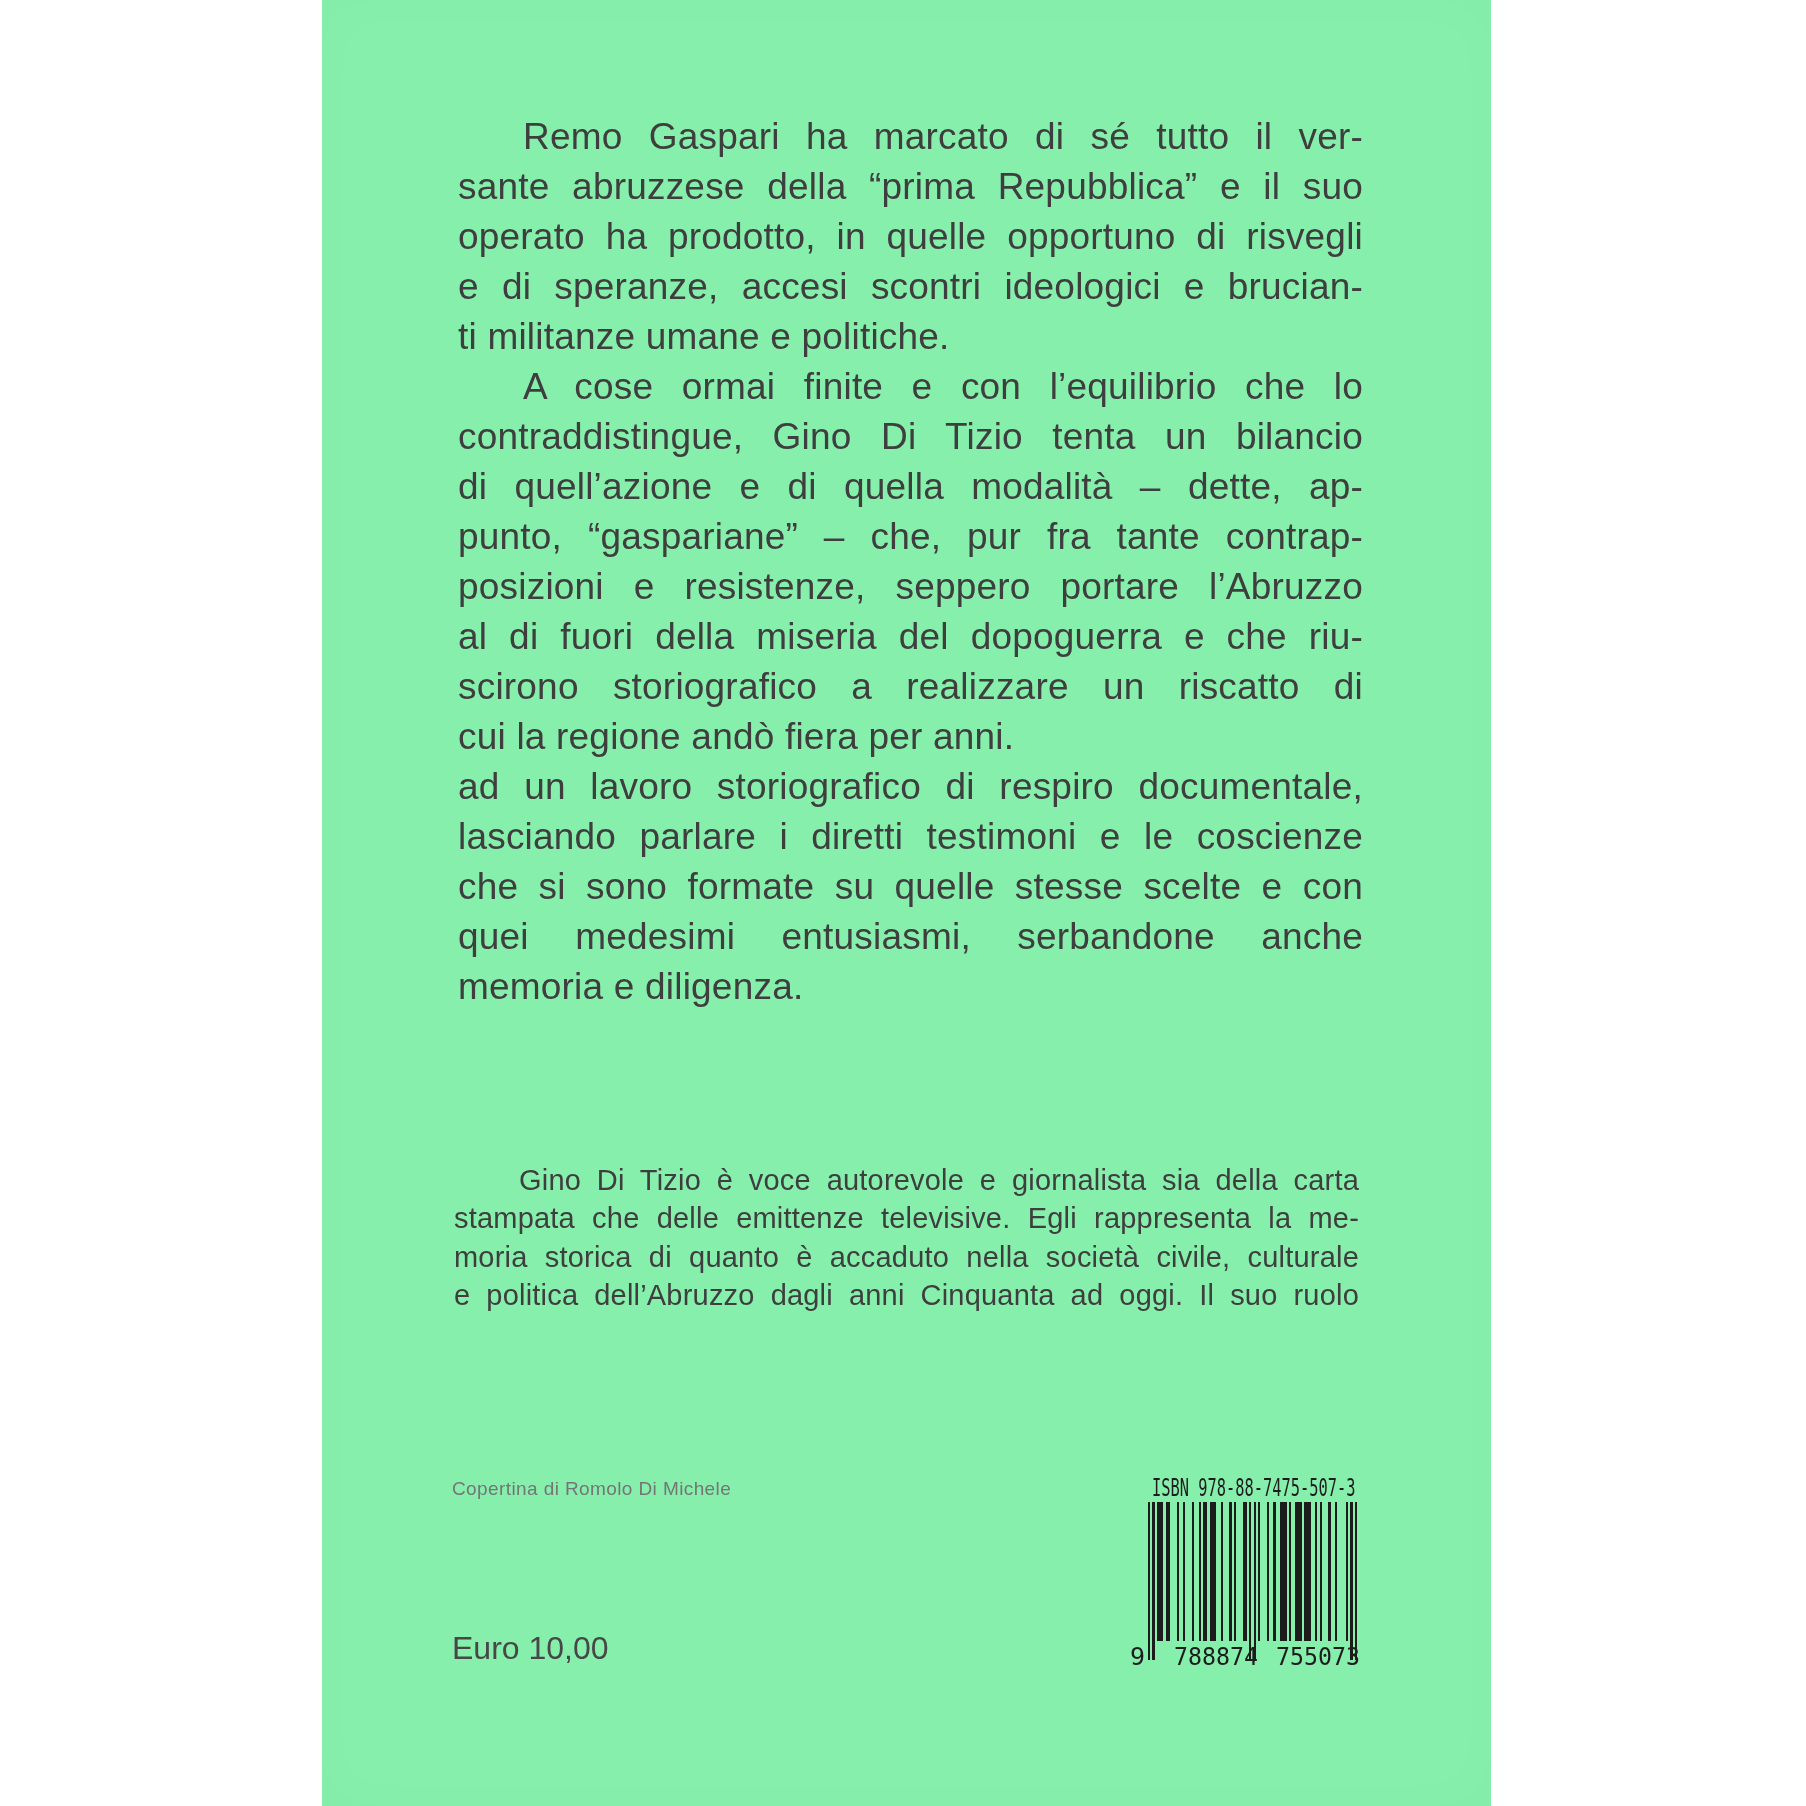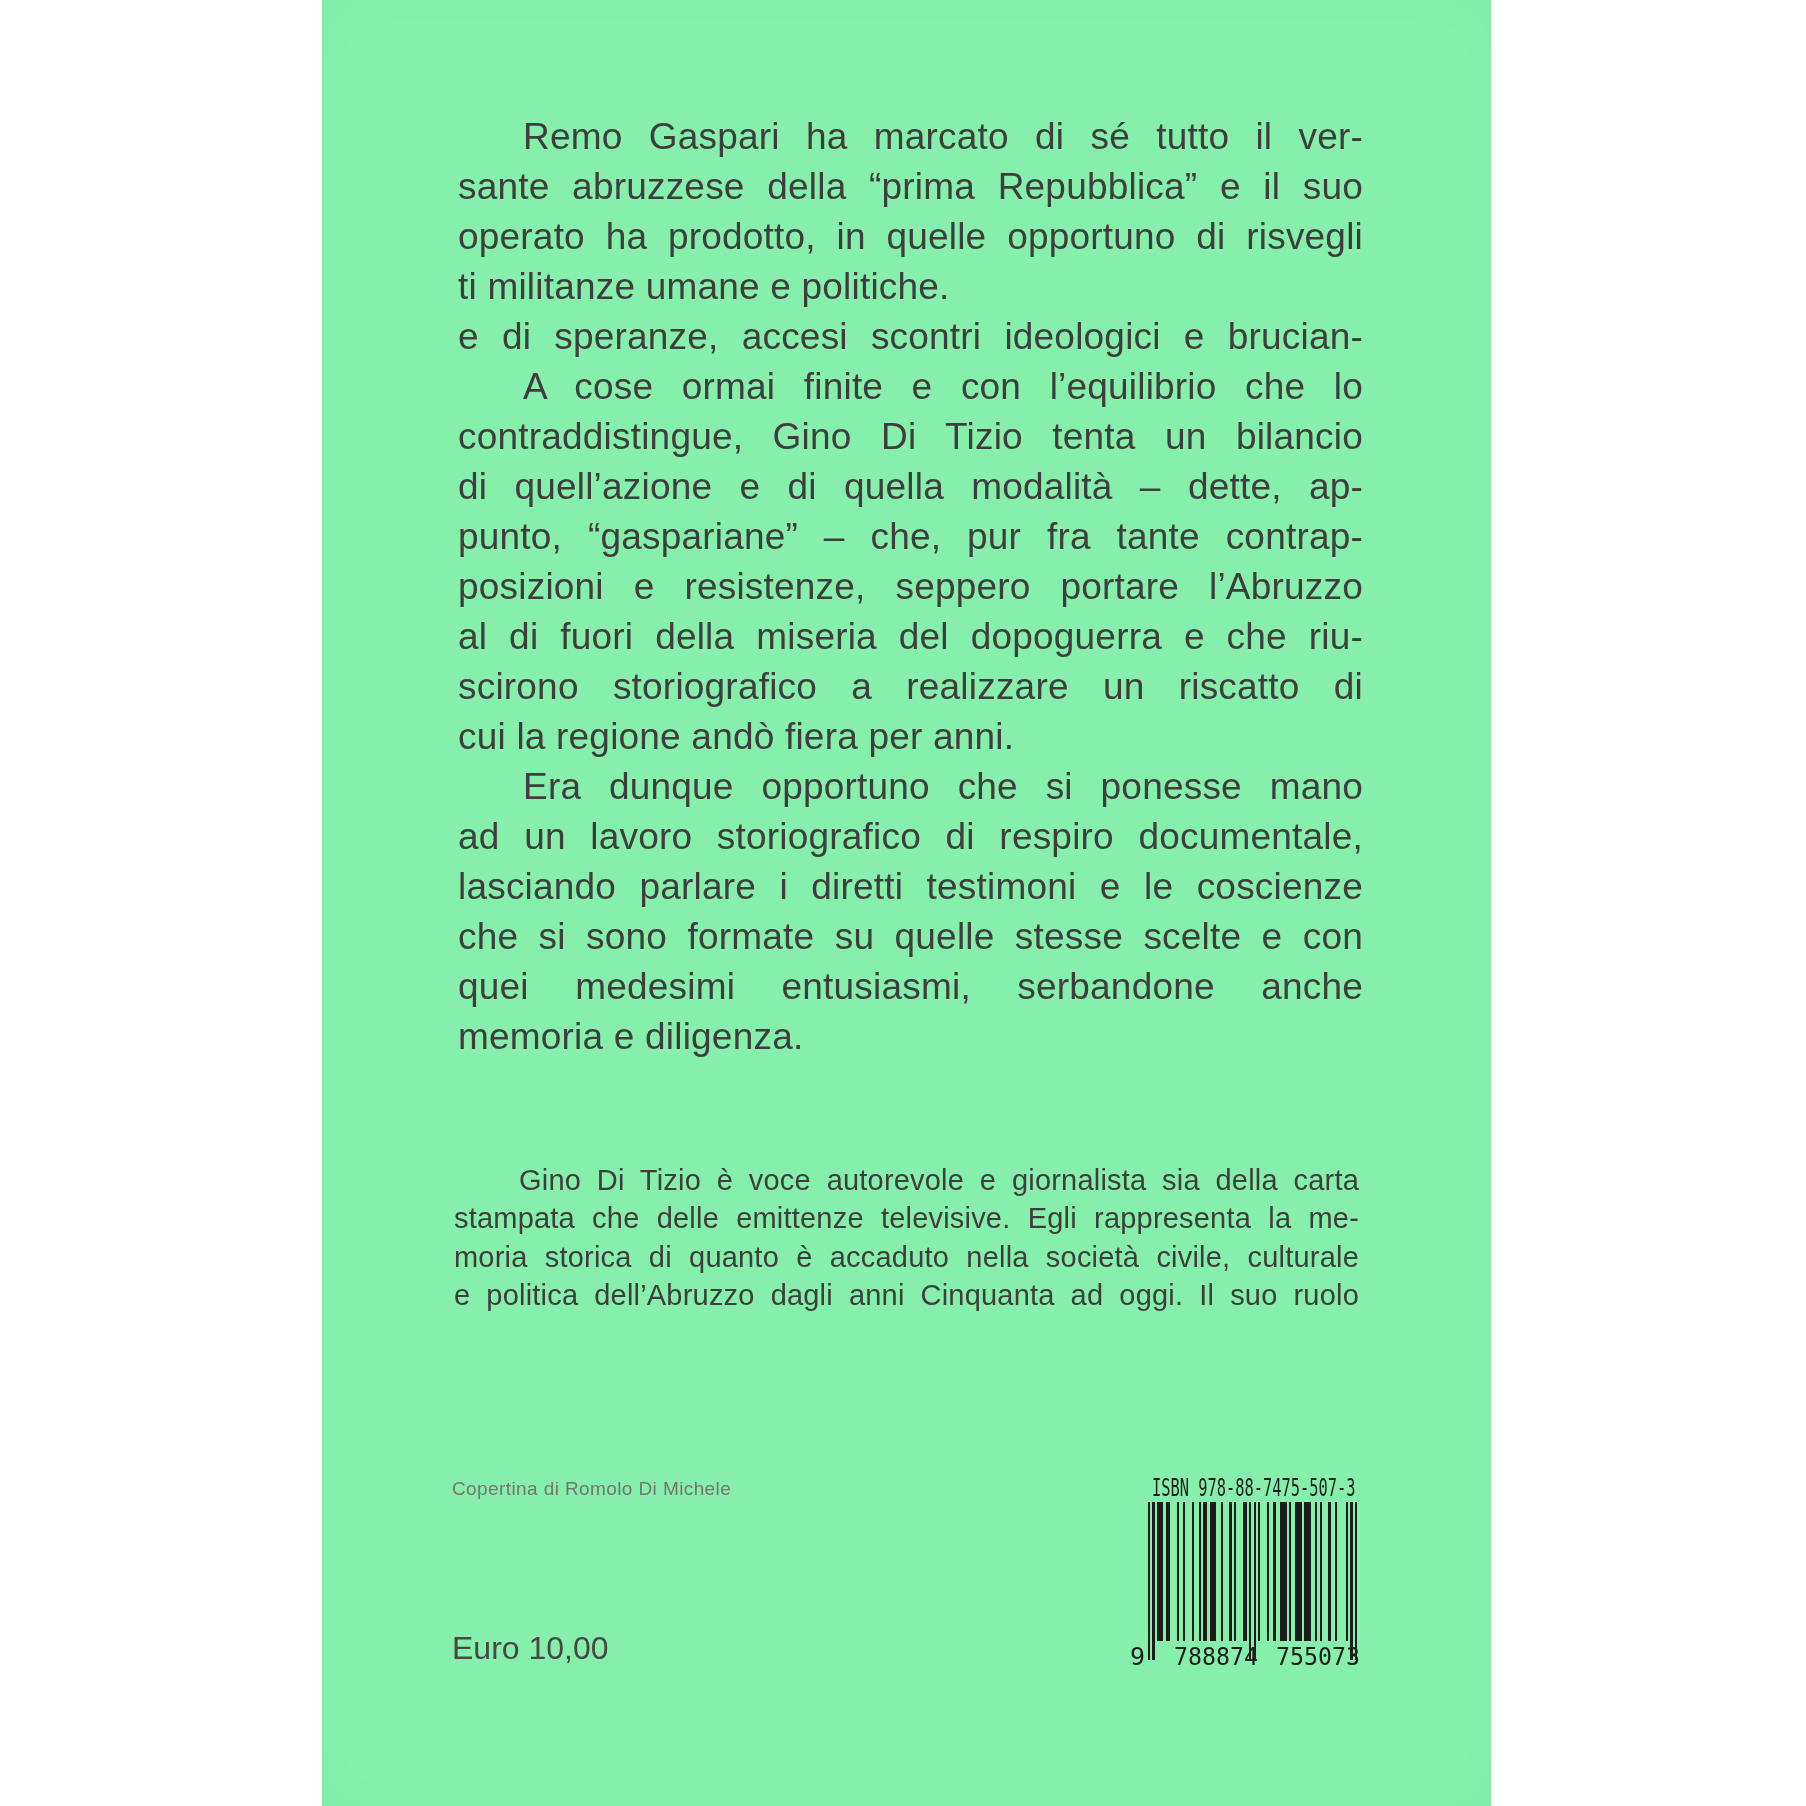--- a/index.html
+++ b/index.html
@@ -119,31 +119,30 @@
 </head>
 <body>
 
 <div class="stage">
   <div class="cover">
 
     <div class="body-text">
         <div class="jline pfirst">Remo Gaspari ha marcato di sé tutto il ver-</div>
         <div class="jline">sante abruzzese della “prima Repubblica” e il suo</div>
         <div class="jline">operato ha prodotto, in quelle opportuno di risvegli</div>
+        <div class="jline">e di speranze, accesi scontri ideologici e brucian-</div>
         <div class="jline plast">ti militanze umane e politiche.</div>
-        <div class="jline">e di speranze, accesi scontri ideologici e brucian-</div>
         <div class="jline pfirst">A cose ormai finite e con l’equilibrio che lo</div>
         <div class="jline">contraddistingue, Gino Di Tizio tenta un bilancio</div>
         <div class="jline">di quell’azione e di quella modalità – dette, ap-</div>
         <div class="jline">punto, “gaspariane” – che, pur fra tante contrap-</div>
         <div class="jline">posizioni e resistenze, seppero portare l’Abruzzo</div>
         <div class="jline">al di fuori della miseria del dopoguerra e che riu-</div>
         <div class="jline">scirono storiografico a realizzare un riscatto di</div>
         <div class="jline plast">cui la regione andò fiera per anni.</div>
-        <div class="jline pfirst">Era dunque opportuno che si ponesse mano</div>
         <div class="jline">ad un lavoro storiografico di respiro documentale,</div>
         <div class="jline">lasciando parlare i diretti testimoni e le coscienze</div>
         <div class="jline">che si sono formate su quelle stesse scelte e con</div>
         <div class="jline">quei medesimi entusiasmi, serbandone anche</div>
         <div class="jline plast">memoria e diligenza.</div>
       </div>
 
     <div class="bio-text">
         <div class="jline pfirst">Gino Di Tizio è voce autorevole e giornalista sia della carta</div>
         <div class="jline">stampata che delle emittenze televisive. Egli rappresenta la me-</div>

